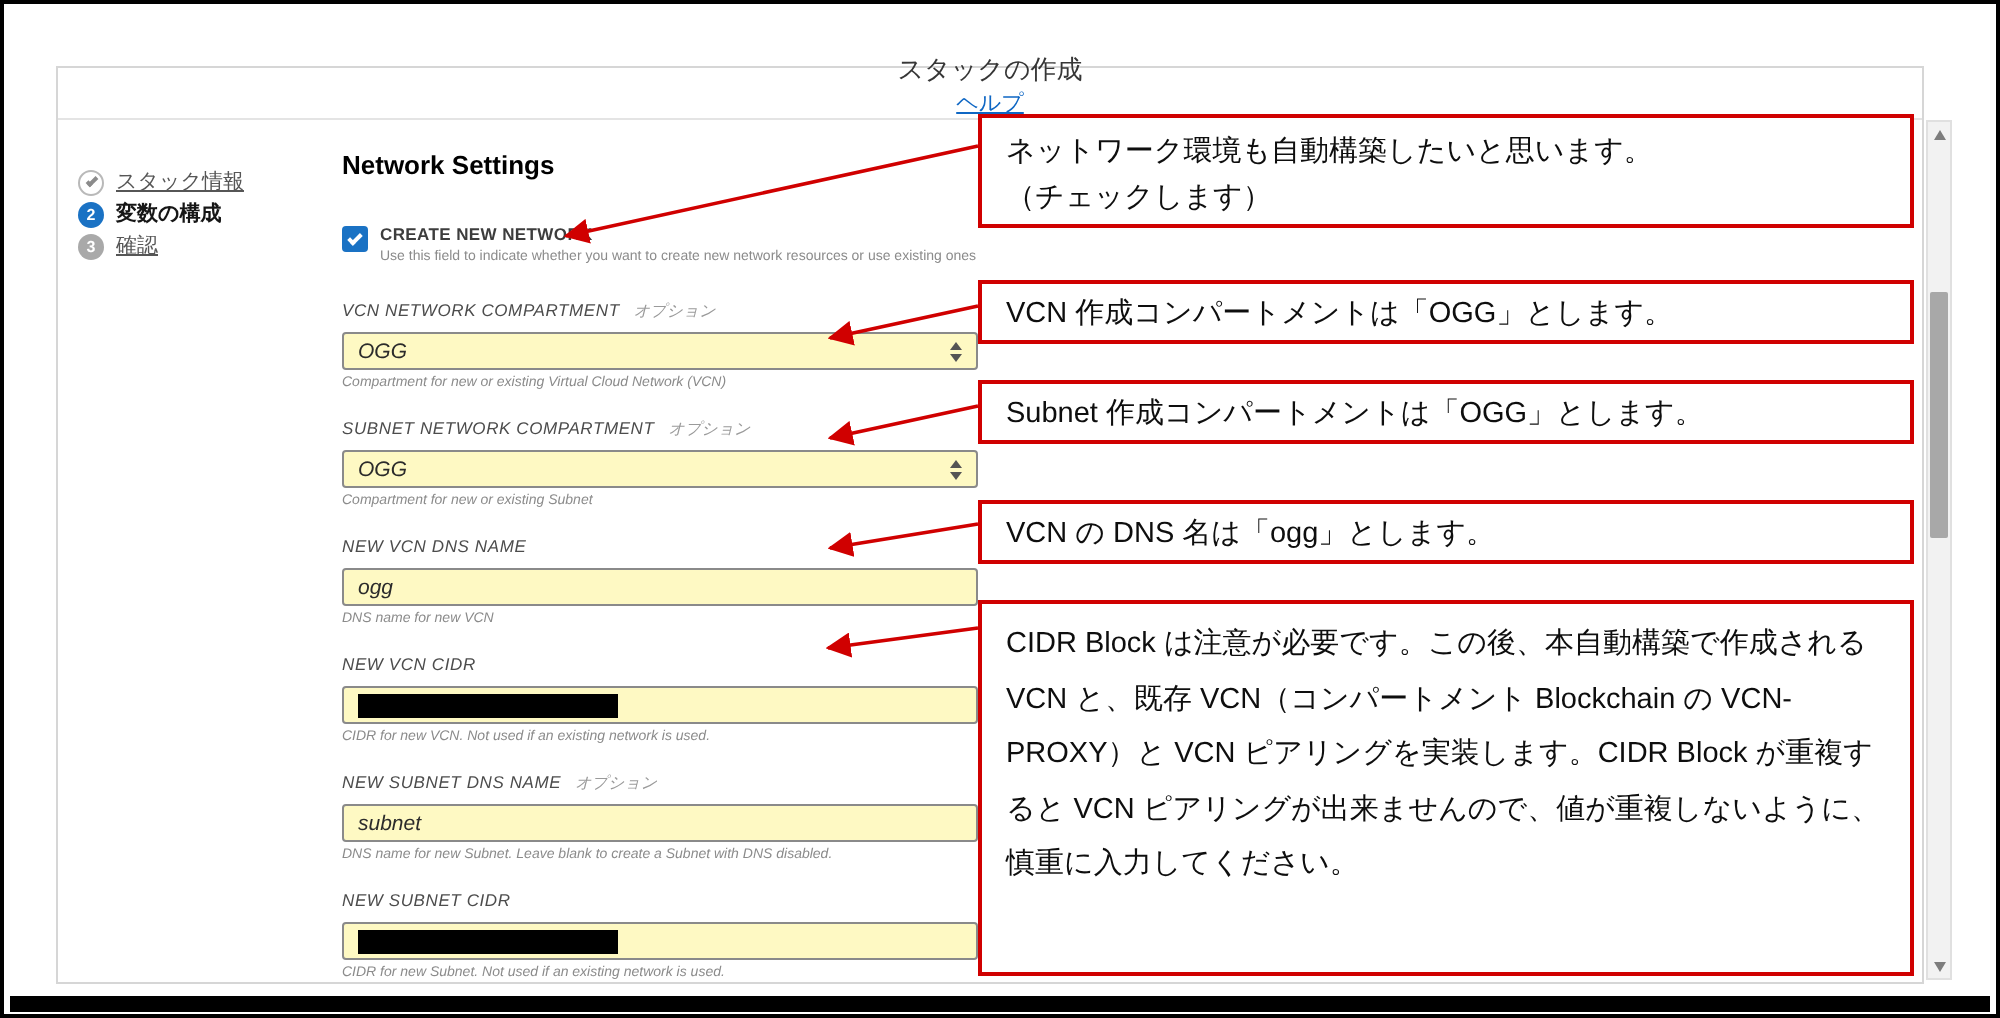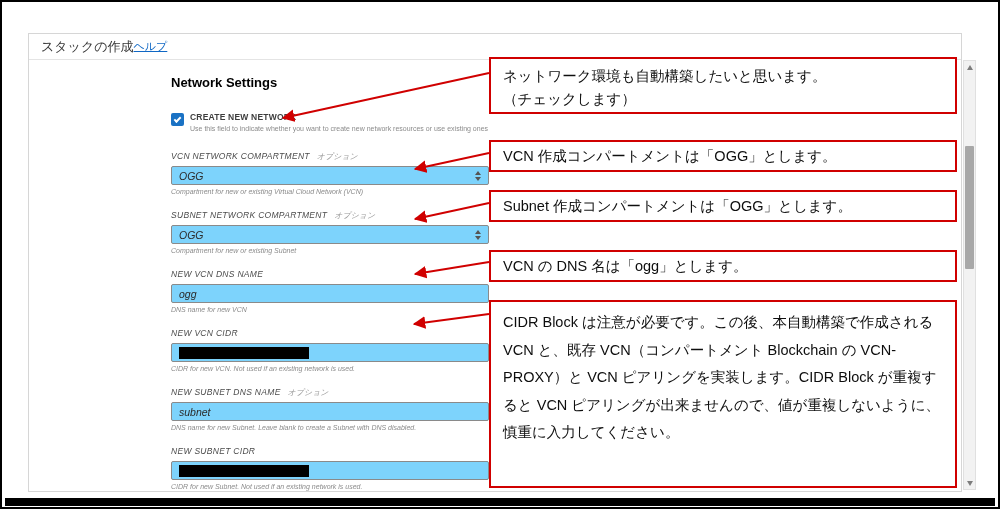--- a/index.html
+++ b/index.html
@@ -9,21 +9,21 @@
     position: relative; overflow: hidden;
     background: #ffffff;
     border: 2px solid #000000;
     font-family: "Liberation Sans", "DejaVu Sans", sans-serif;
   }
 
   
   .dialog { position: absolute; left: 26px; top: 31px; width: 934px; height: 459px;
             background: #fff; border: 1px solid #d6d6d6; }
   .dlg-header { height: 26px; border-bottom: 1px solid #e4e4e4; display: flex;
-                align-items: center; justify-content: flex-start; padding: 0 12px; }
+                align-items: center; justify-content: flex-end; padding: 0 12px; flex-direction: column; }
   .dlg-title { font-size: 13px; color: #363636; }
   .help-link { font-size: 11px; color: #0f67c4; text-decoration: underline; cursor: pointer; }
 
   
   .wizard { position: absolute; left: 10px; top: 49px; }
   .step { display: flex; align-items: center; height: 16px; gap: 6px; cursor: pointer; }
   .step-circle { width: 13px; height: 13px; border-radius: 50%; display: flex; align-items: center;
                  justify-content: center; font-size: 8px; font-weight: bold; color: #fff; flex: 0 0 13px; }
   .step-circle.done { background: #fff; border: 1px solid #b9b9b9; }
   .step-circle.active { background: #1a72c4; }
@@ -40,21 +40,21 @@
   .sec-title { margin: 0 0 22px 0; font-size: 13px; font-weight: bold; color: #000000; }
   .chk-row { display: flex; gap: 6px; margin-bottom: 13px; }
   .checkbox { width: 13px; height: 13px; background: #1a72c4; border-radius: 2px; display: flex;
               align-items: center; justify-content: center; flex: 0 0 13px; cursor: pointer; margin-top: 1px; }
   .chk-label { font-size: 8.5px; font-weight: bold; color: #3d3d3d; letter-spacing: .2px; }
   .chk-helper { font-size: 7px; color: #8b8b8b; margin-top: 3px; white-space: nowrap; }
   .field { margin-bottom: 9px; font-style: italic; }
   .f-label-row { margin-bottom: 3px; }
   .f-label { font-size: 8.5px; color: #4c4c4c; letter-spacing: .3px; }
   .f-opt { font-size: 8px; color: #9a9a9a; margin-left: 7px; }
-  .select, .input { height: 19px; border: 1px solid #8a8a8a; border-radius: 2px; background: #7dd3fc;
+  .select, .input { height: 19px; border: 1px solid #8a8a8a; border-radius: 2px; background: #fef9c3;
                     display: flex; align-items: center; padding: 0 7px; }
   .input { cursor: text; }
   .select { justify-content: space-between; cursor: pointer; }
   .sel-value, .in-value { font-size: 10.5px; color: #2b2b2b; }
   .carets { display: flex; flex-direction: column; align-items: center; gap: 2px; }
   .c-up { width: 0; height: 0; border-left: 3px solid transparent; border-right: 3px solid transparent;
           border-bottom: 4px solid #545454; }
   .c-down { width: 0; height: 0; border-left: 3px solid transparent; border-right: 3px solid transparent;
             border-top: 4px solid #545454; }
   .f-helper { font-size: 7px; color: #8b8b8b; margin-top: 3px; white-space: nowrap; }
@@ -93,20 +93,36 @@
 </head>
 <body>
 
 <div class="dialog">
 
   <div class="dlg-header">
     <span class="dlg-title">スタックの作成</span>
     <a class="help-link">ヘルプ</a>
   </div>
 
+  <div class="wizard">
+    <div class="step">
+      <span class="step-circle done">
+          <span class="tick gray"></span>
+        </span>
+      <span class="step-label link">スタック情報</span>
+    </div>
+    <div class="step">
+      <span class="step-circle active">2</span>
+      <span class="step-label current">変数の構成</span>
+    </div>
+    <div class="step">
+      <span class="step-circle pending">3</span>
+      <span class="step-label link">確認</span>
+    </div>
+  </div>
 
   <div class="form">
     <h3 class="sec-title">Network Settings</h3>
 
     <div class="chk-row">
       <span class="checkbox">
           <span class="tick"></span>
         </span>
       <div class="chk-text">
         <div class="chk-label">CREATE NEW NETWORK</div>

